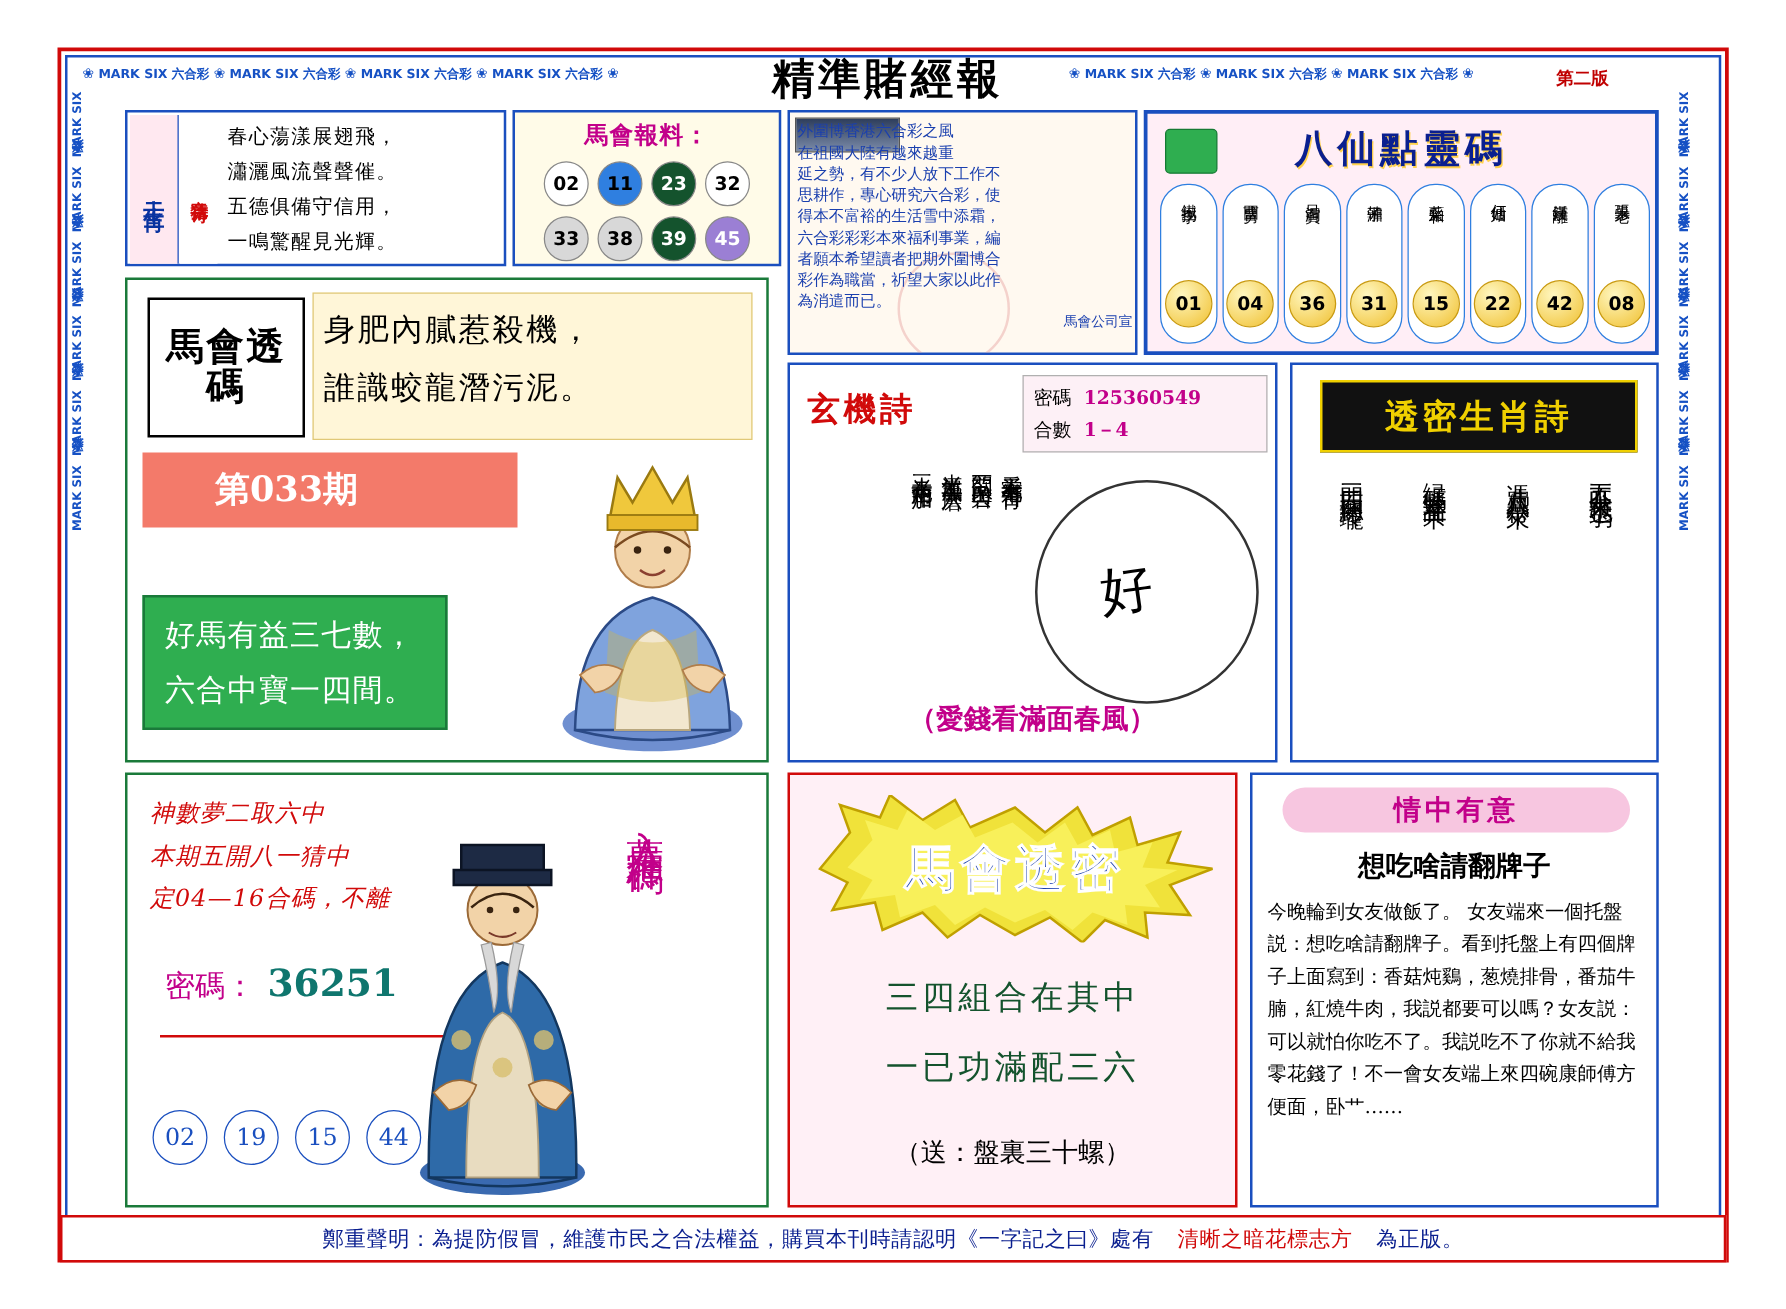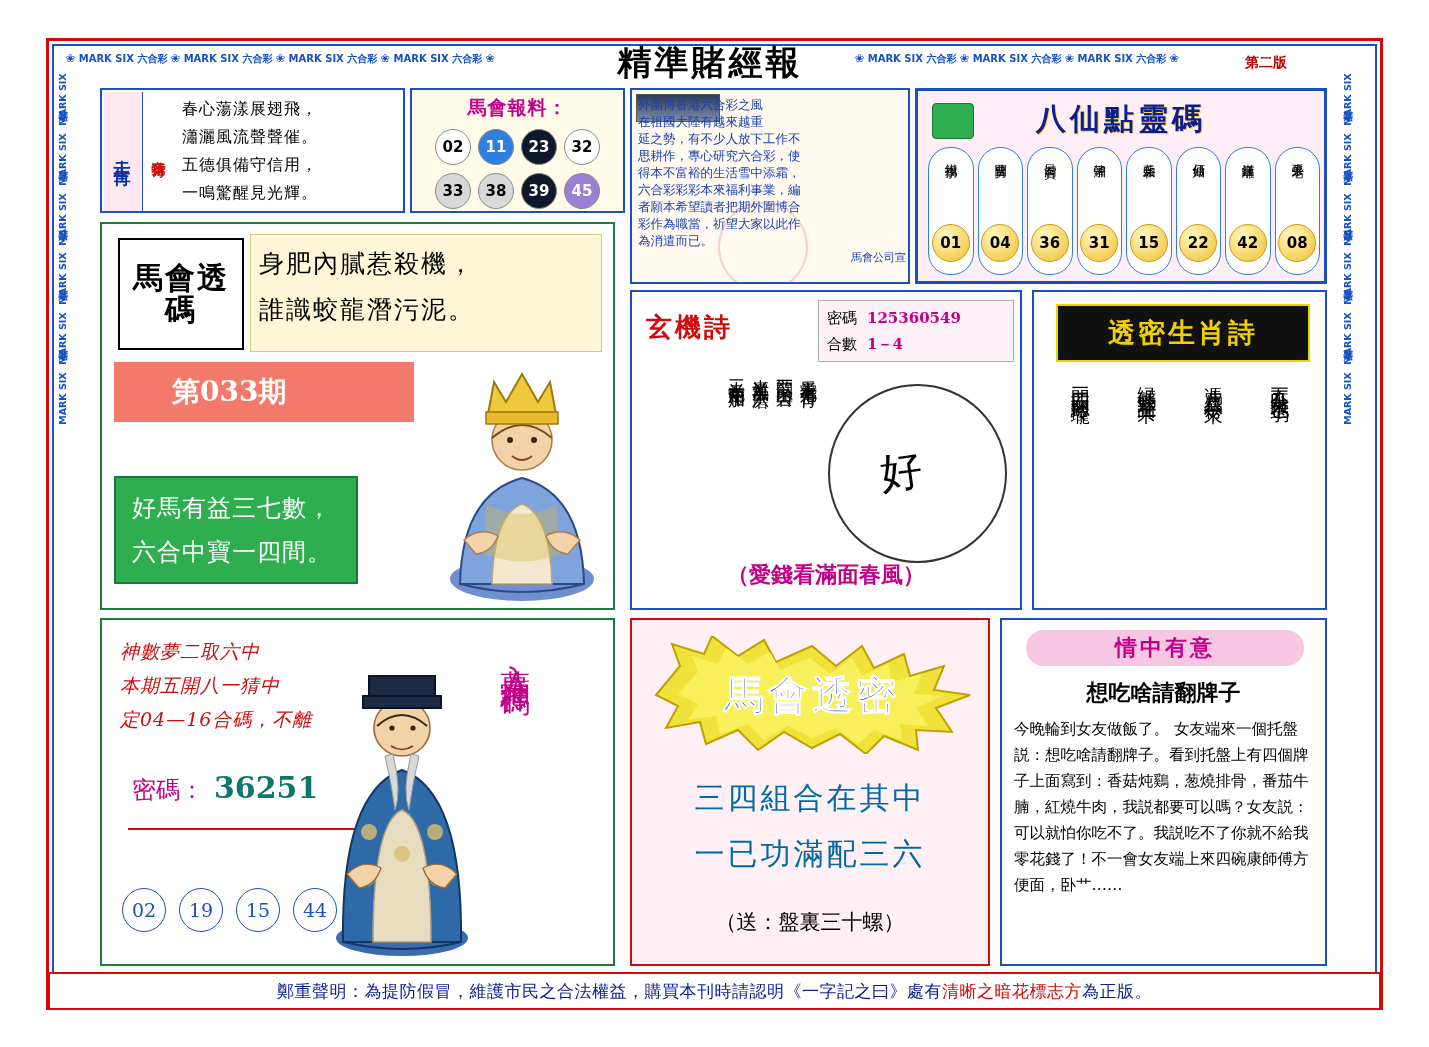--- a/index.html
+++ b/index.html
@@ -94,22 +94,22 @@
   .hr-title{
     text-align:center;font-size:19px;font-weight:bold;color:#c2008a;
     padding-top:5px;letter-spacing:1px;font-family:"DejaVu Serif",serif;
   }
   .hr-balls{display:flex;justify-content:center;gap:7px;margin-top:8px;}
   .ball{
     width:34px;height:34px;border-radius:50%;display:flex;align-items:center;
     justify-content:center;font-size:15px;font-weight:bold;color:#000;
     border:1px solid #888;
   }
-  .ball.blue{background:#2f7fe0;color:#ffffff;}
-  .ball.green{background:#0f172a;color:#fff;}
+  .ball.blue{background:#2f7fe0;color:#000000;}
+  .ball.green{background:#14532d;color:#fff;}
   .ball.white{background:#fff;}
   .ball.purple{background:#9b7fd4;color:#fff;}
   .ball.gray{background:#d8d8d8;}
 
   
   .b-outside{
     left:630px;top:88px;width:280px;height:196px;
     border:2px solid #1a4fbf;background:#fff9f0;overflow:hidden;
   }
   .out-img{
@@ -330,21 +330,21 @@
     position:absolute;left:0;top:0;width:320px;height:118px;
     display:flex;align-items:center;justify-content:center;
     font-size:40px;font-weight:bold;color:#1a3fae;letter-spacing:4px;
     font-family:"DejaVu Serif",serif;
     -webkit-text-stroke:1px #fff;
   }
   .tmi-lines{
     position:absolute;left:0;top:150px;width:356px;text-align:center;
   }
   .tmi-lines div{
-    font-size:30px;color:#0369a1;line-height:56px;
+    font-size:26px;color:#14532d;line-height:56px;
     font-family:"DejaVu Serif",serif;letter-spacing:3px;
   }
   .tmi-foot{
     position:absolute;left:0;top:288px;width:356px;text-align:center;
     font-size:21px;color:#000;font-family:"DejaVu Serif",serif;
   }
 
   
   .b-qing{
     left:1000px;top:618px;width:327px;height:348px;
@@ -366,20 +366,21 @@
     font-size:15.5px;line-height:26px;color:#000;
     font-family:"DejaVu Serif",serif;
   }
 
   
   .notice{
     position:absolute;left:48px;top:972px;width:1333px;height:38px;
     border:2px solid #d10a0a;background:#fff;
     display:flex;align-items:center;justify-content:center;
     box-sizing:border-box;
+    gap:19px;
   }
   .notice span{font-size:17px;color:#0a1f8f;font-family:"DejaVu Serif",serif;letter-spacing:0.5px;}
   .notice .hl{color:#d10a0a;}
 </style>
 </head>
 <body>
 
 <div class="page">
 
   <div class="frame-outer"></div>

